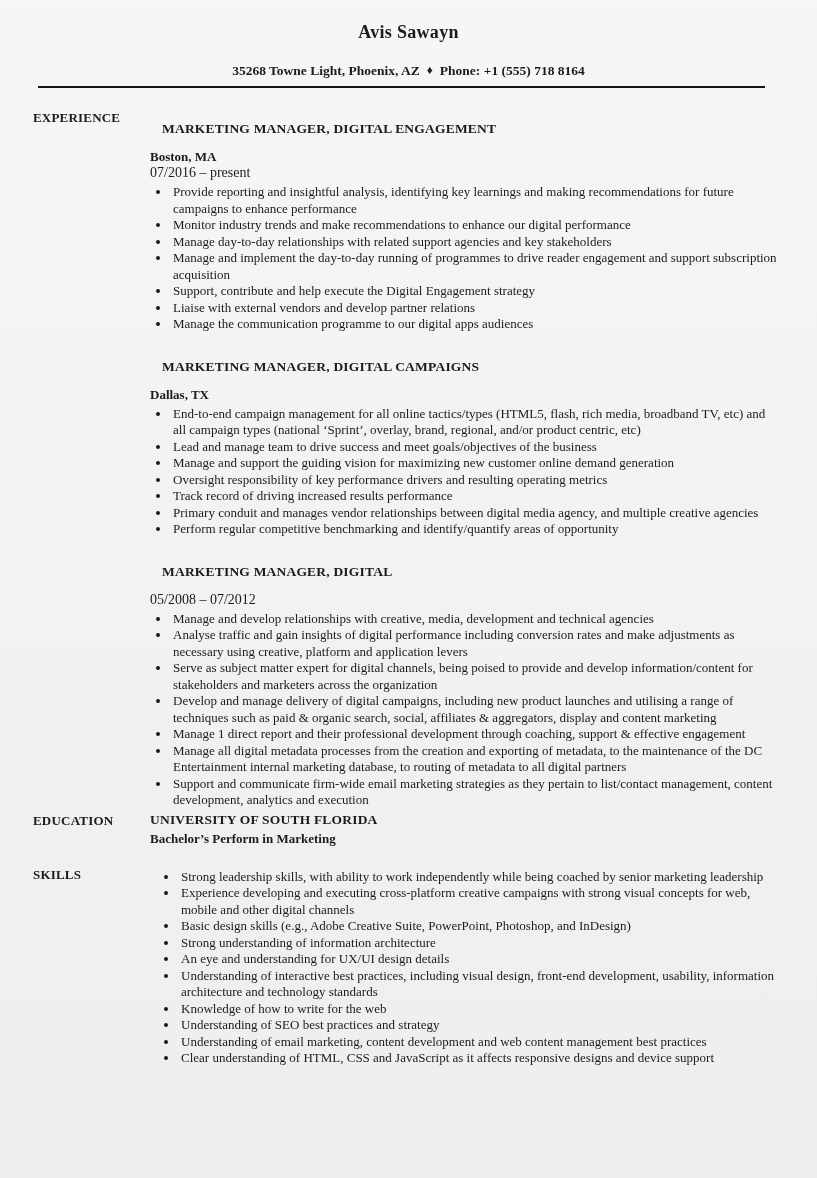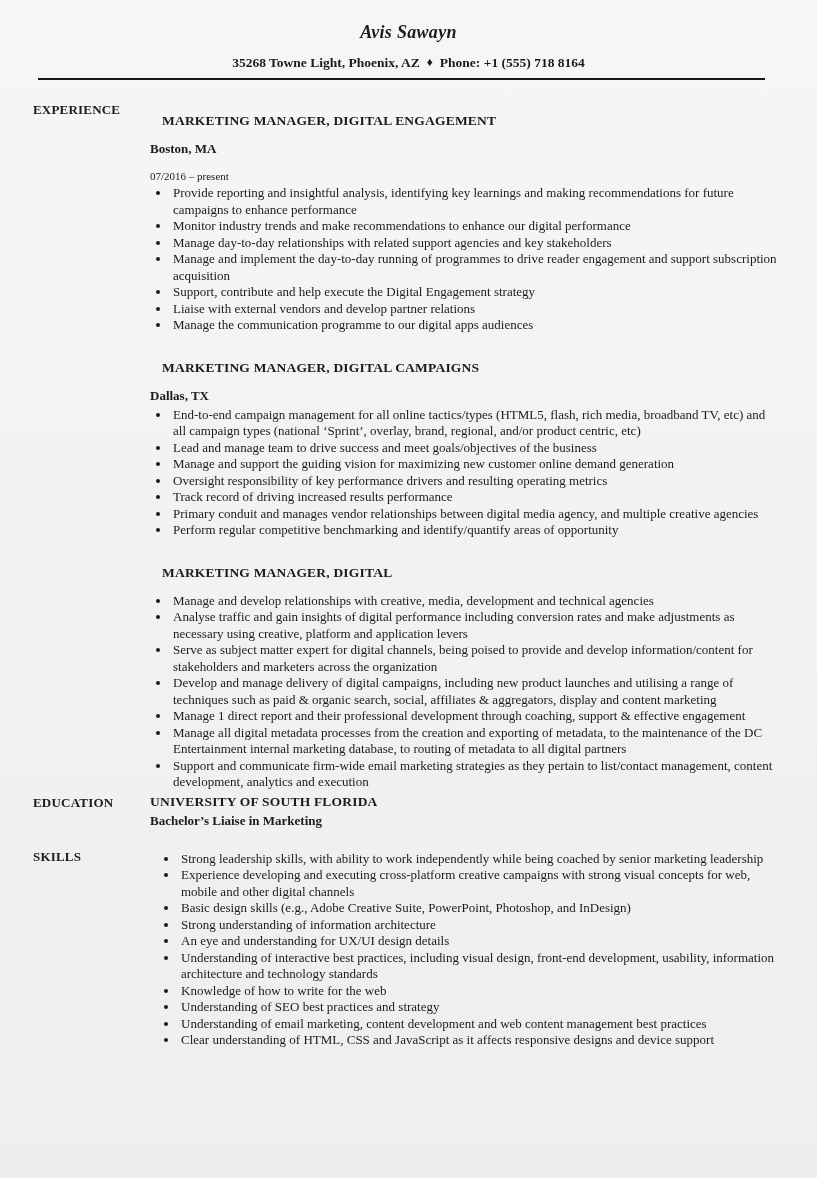--- a/index.html
+++ b/index.html
@@ -13,24 +13,23 @@
     box-sizing: border-box;
   }
 
   
   .header { text-align: center; padding-top: 22px; }
   .name {
     font-size: 18px;
     font-weight: bold;
     letter-spacing: 0.3px;
     margin: 0;
-    font-style: italic;
   }
   .contact {
-    margin-top: 12px;
+    margin-top: 20px;
     font-size: 13.5px;
     font-weight: bold;
   }
   .contact .sep {
     display: inline-block;
     margin: 0 7px;
     font-size: 12px;
     position: relative;
     top: -1px;
   }
@@ -57,21 +56,21 @@
   
   .job { margin-bottom: 26px; }
   .job:last-child { margin-bottom: 0; }
   .job-title {
     font-size: 13.5px;
     font-weight: bold;
     margin: 12px;
     letter-spacing: 0.2px;
   }
   .job-loc { font-weight: bold; font-size: 13px; margin-top: 2px; }
-  .job-dates { font-size: 11px; margin-top: 13px; }
+  .job-dates { font-size: 14px; margin-top: 0; }
 
   ul.bullets {
     margin: 3px 0 0 0;
     padding-left: 21px;
     list-style-type: disc;
   }
   ul.bullets li {
     font-size: 13px;
     line-height: 16.5px;
     padding-left: 2px;
@@ -126,39 +125,40 @@
             <li>Manage and support the guiding vision for maximizing new customer online demand generation</li>
             <li>Oversight responsibility of key performance drivers and resulting operating metrics</li>
             <li>Track record of driving increased results performance</li>
             <li>Primary conduit and manages vendor relationships between digital media agency, and multiple creative agencies</li>
             <li>Perform regular competitive benchmarking and identify/quantify areas of opportunity</li>
           </ul>
       </article>
 
       <article class="job">
         <h2 class="job-title">MARKETING MANAGER, DIGITAL</h2>
+        <div class="job-dates">05/2008 – 07/2012</div>
         <ul class="bullets">
             <li>Manage and develop relationships with creative, media, development and technical agencies</li>
             <li>Analyse traffic and gain insights of digital performance including conversion rates and make adjustments as necessary using creative, platform and application levers</li>
             <li>Serve as subject matter expert for digital channels, being poised to provide and develop information/content for stakeholders and marketers across the organization</li>
             <li>Develop and manage delivery of digital campaigns, including new product launches and utilising a range of techniques such as paid &amp; organic search, social, affiliates &amp; aggregators, display and content marketing</li>
             <li>Manage 1 direct report and their professional development through coaching, support &amp; effective engagement</li>
             <li>Manage all digital metadata processes from the creation and exporting of metadata, to the maintenance of the DC Entertainment internal marketing database, to routing of metadata to all digital partners</li>
             <li>Support and communicate firm-wide email marketing strategies as they pertain to list/contact management, content development, analytics and execution</li>
           </ul>
       </article>
 
     </div>
   </div>
 
   <div class="section edu-section">
     <div class="sec-label">EDUCATION</div>
     <div class="sec-content">
       <div class="school">UNIVERSITY OF SOUTH FLORIDA</div>
-      <div class="degree">Bachelor’s Liaise in Marketing</div>
+      <div class="degree">Bachelor’s Perform in Marketing</div>
     </div>
   </div>
 
   <div class="section skills-section">
     <div class="sec-label">SKILLS</div>
     <div class="sec-content">
       <ul class="bullets">
           <li>Strong leadership skills, with ability to work independently while being coached by senior marketing leadership</li>
           <li>Experience developing and executing cross-platform creative campaigns with strong visual concepts for web, mobile and other digital channels</li>
           <li>Basic design skills (e.g., Adobe Creative Suite, PowerPoint, Photoshop, and InDesign)</li>

